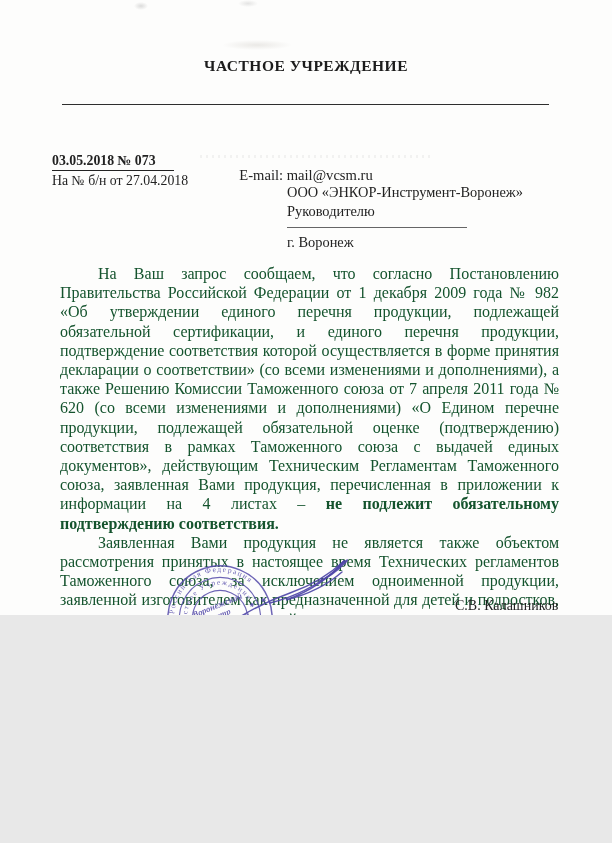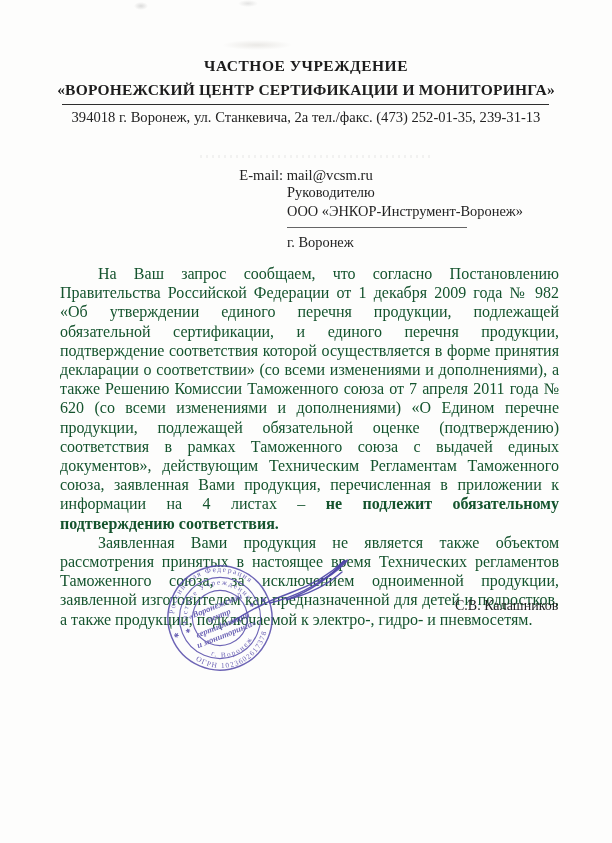--- a/index.html
+++ b/index.html
@@ -1,19 +1,19 @@
 <!DOCTYPE html>
 <html><head>
 <meta charset="utf-8">
 <style>
   html, body { margin: 0; padding: 0; background: #e8e8e8; }
   .page {
     position: relative;
     width: 612px;
-    height: 843px;
+    height: 615px;
     margin: 0 auto;
     background: #fdfdfc;
     font-family: "Liberation Serif", serif;
     color: #222;
     overflow: hidden;
   }
   
   .org-name { position: absolute; left: 0; right: 0; text-align: center; font-weight: bold; font-size: 15.5px; color: #1d1d1d; }
   .org-line1 { top: 57px; letter-spacing: 0.5px; }
   .org-line2 { top: 81px; letter-spacing: 0.2px; }
@@ -52,29 +52,31 @@
 <body>
 
 <div class="page">
 
   <div class="scan-artifact artifact-1"></div>
   <div class="scan-artifact artifact-2"></div>
   <div class="scan-artifact artifact-3"></div>
   <div class="scan-artifact artifact-4"></div>
 
   <div class="org-name org-line1">ЧАСТНОЕ УЧРЕЖДЕНИЕ</div>
-  <div class="org-name org-line2">«ВОРОНЕЖСКИЙ ЦЕНТР СЕРТИФИКАЦИИ И МОНИТОРИНГА»</div>
   <div class="letterhead-rule"></div>
-  <div class="address-line">394018  г. Воронеж, ул. Станкевича, 2а    тел./факс. (473) 252-01-35, 239-31-13</div>
   <div class="email-line">E-mail: mail@vcsm.ru</div>
 
+  <div class="ref-block">
+    <div><span class="ref-out">03.05.2018 №  073</span></div>
+    <div class="ref-in">На № б/н  от 27.04.2018</div>
+  </div>
 
   <div class="recipient-block">
+    <div>ООО «ЭНКОР-Инструмент-Воронеж»</div>
     <div>Руководителю</div>
-    <div>ООО «ЭНКОР-Инструмент-Воронеж»</div>
     <div class="recipient-underline"></div>
     <div>г. Воронеж</div>
   </div>
 
   <div class="body-text">
     <p><span>На Ваш запрос сообщаем, что согласно Постановлению Правительства Российской Федерации от 1 декабря 2009 года № 982 «Об утверждении единого перечня продукции, подлежащей обязательной сертификации, и единого перечня продукции, подтверждение соответствия которой осуществляется в форме принятия декларации о соответствии» (со всеми изменениями и дополнениями), а также Решению Комиссии Таможенного союза от 7 апреля 2011 года № 620 (со всеми изменениями и дополнениями) «О Едином перечне продукции, подлежащей обязательной оценке (подтверждению) соответствия в рамках Таможенного союза с выдачей единых документов», действующим Техническим Регламентам Таможенного союза, заявленная Вами продукция, перечисленная в приложении к информации на  4 листах – </span><span class="bold-run">не  подлежит обязательному подтверждению соответствия.</span></p>
     <p>Заявленная Вами продукция не является также объектом рассмотрения принятых в настоящее время  Технических регламентов Таможенного союза, за исключением одноименной продукции, заявленной изготовителем как предназначенной для детей и подростков, а также продукции, подключаемой к электро-, гидро- и пневмосетям.</p>
   </div>
 
   <div class="signoff-name">С.В. Калашников</div>

